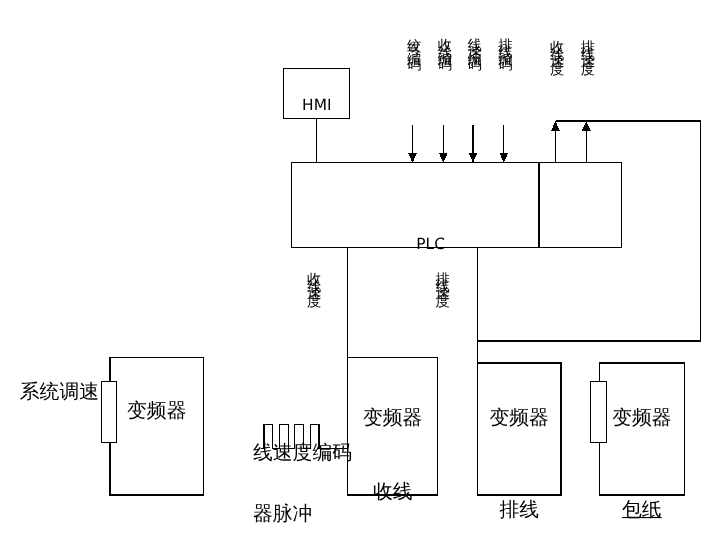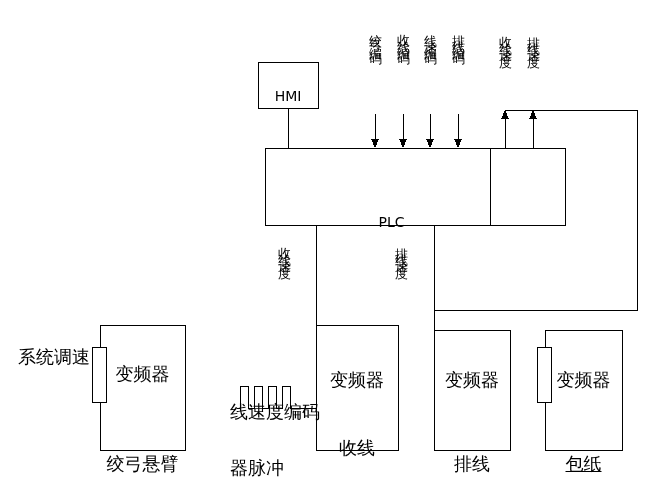--- a/index.html
+++ b/index.html
@@ -97,21 +97,20 @@
   <div class="vtext" style="left:276px;top:237px;">收线速度</div>
   <div class="vtext" style="left:393px;top:237px;">排线速度</div>
 
   <div class="t" style="left:18px;top:349px;">系统调速</div>
 
   <div class="t c" style="left:100px;top:366px;width:85px;">变频器</div>
   <div class="t c" style="left:316px;top:372px;width:82px;">变频器</div>
   <div class="t c" style="left:434px;top:372px;width:76px;">变频器</div>
   <div class="t c" style="left:545px;top:372px;width:77px;">变频器</div>
 
-  <div class="t c" style="left:100px;top:456px;width:85px;">绞弓悬臂</div>
   <div class="t c" style="left:316px;top:440px;width:82px;">收线</div>
   <div class="t c" style="left:434px;top:456px;width:76px;text-align:center;">排线</div>
   <div class="t c" style="left:545px;top:456px;width:77px;text-decoration:underline;">包纸</div>
 
   <div class="t" style="left:230px;top:405px;font-family:Liberation Mono, monospace;">线速度编码</div>
   <div class="t" style="left:230px;top:460px;">器脉冲</div>
 
 </div>
 
 </body></html>

